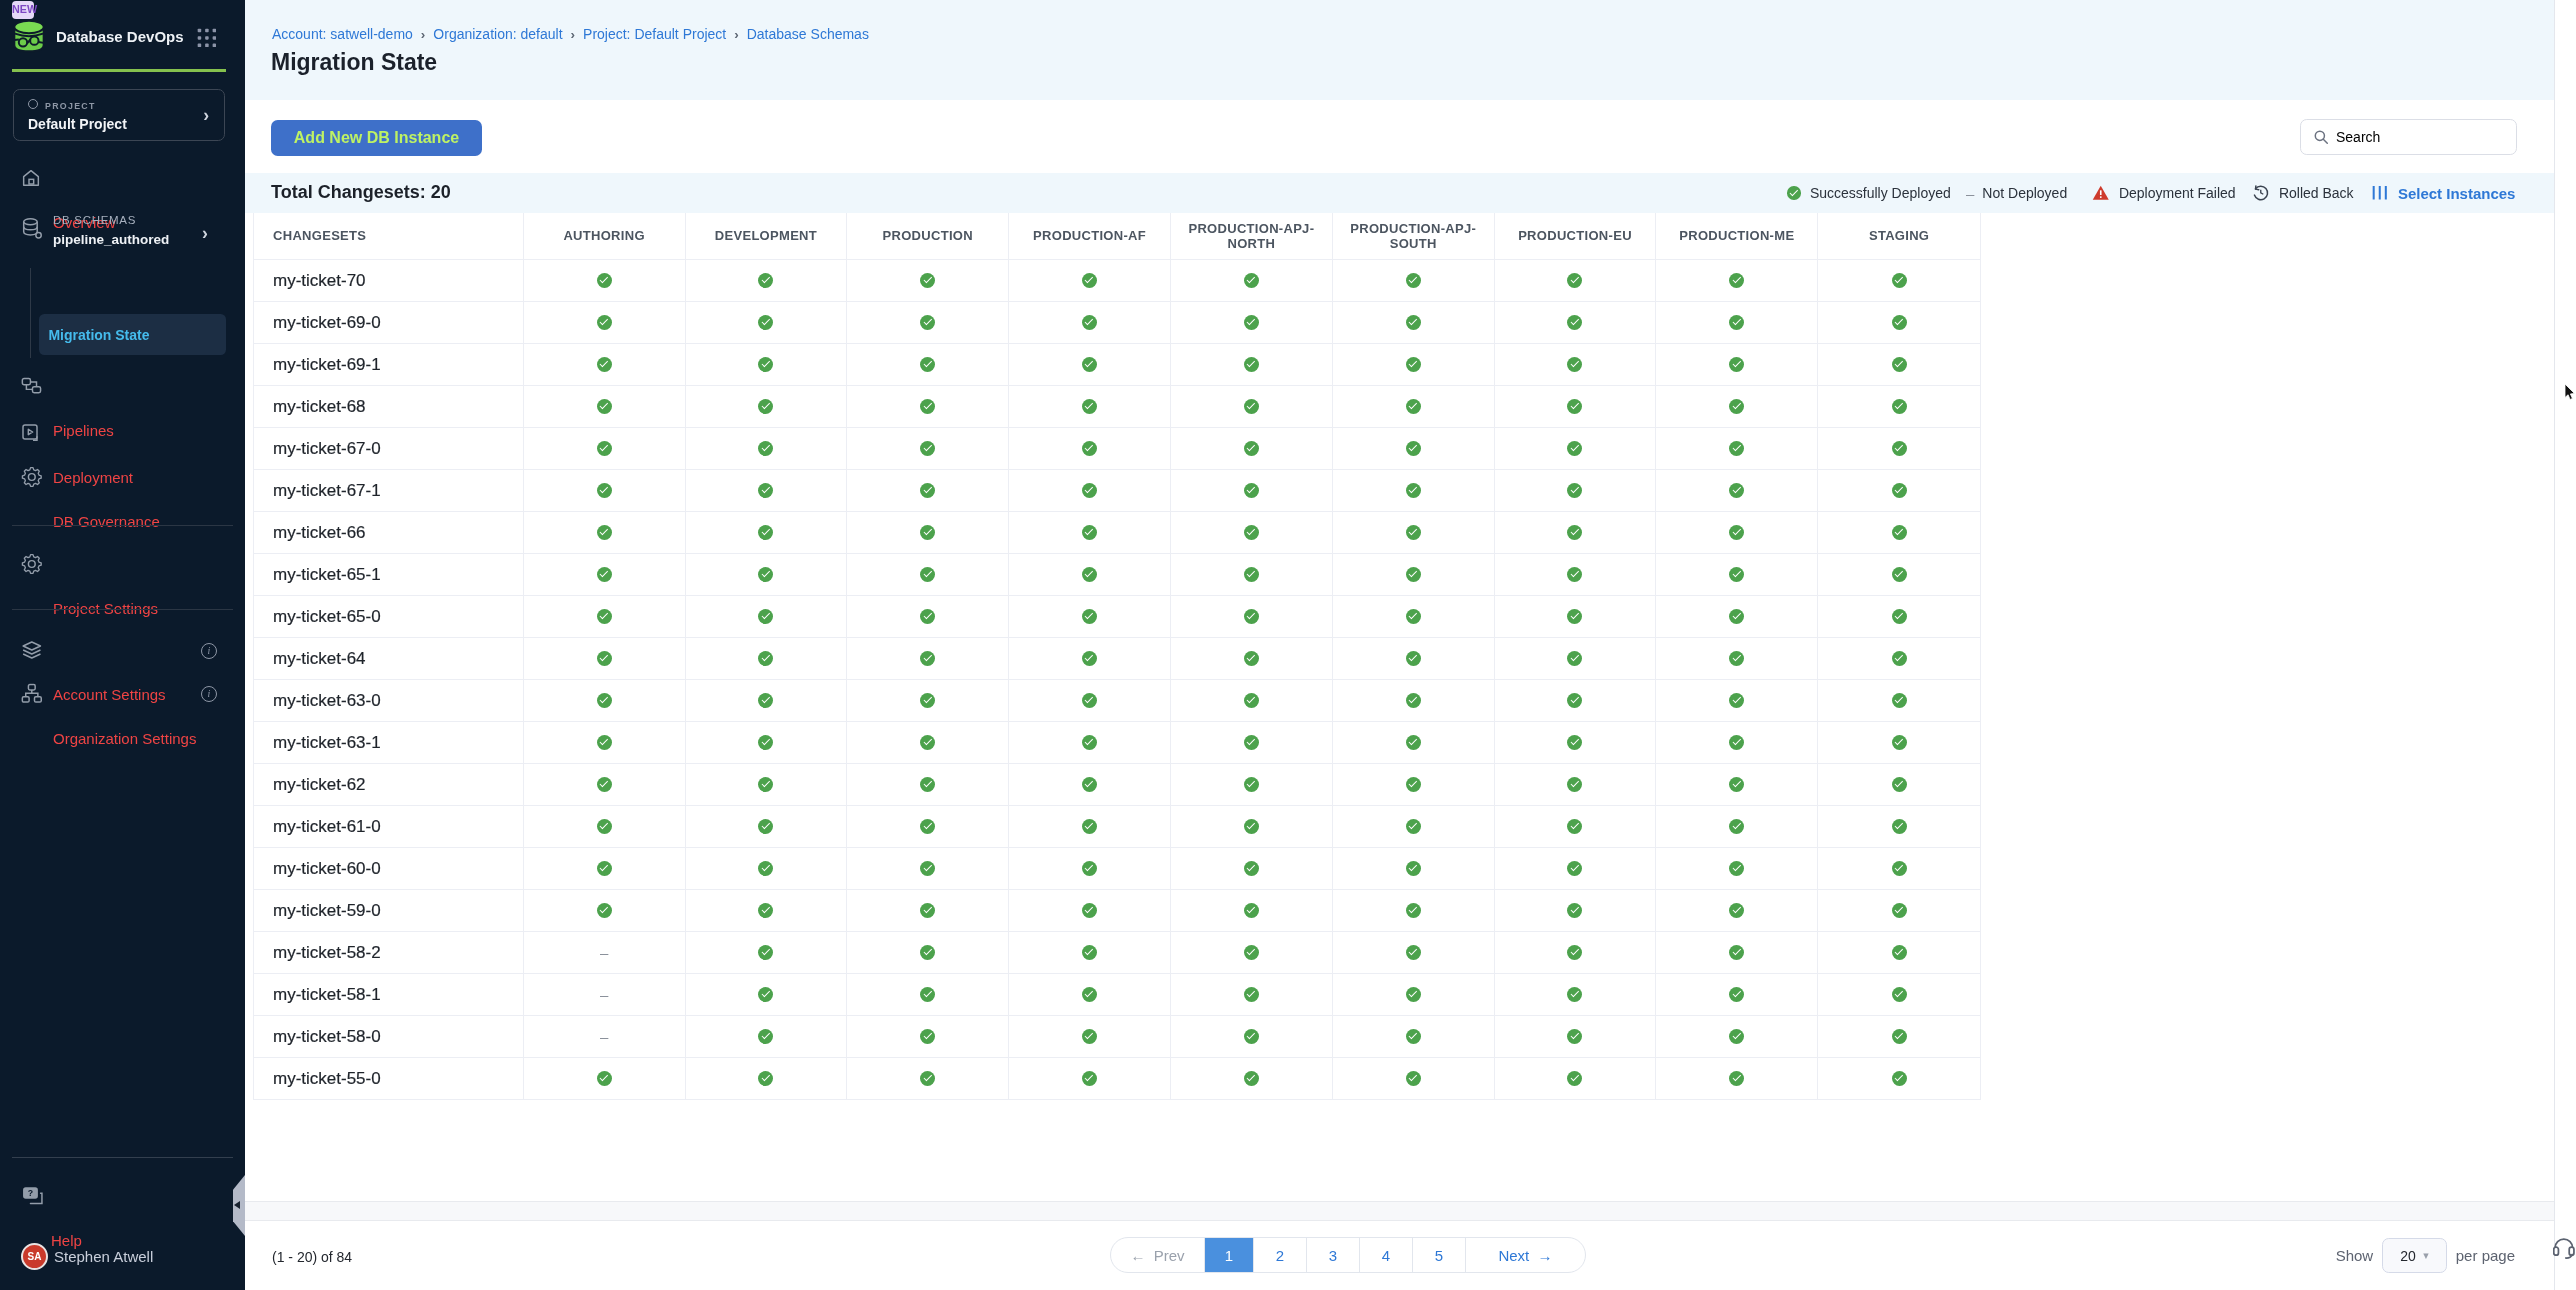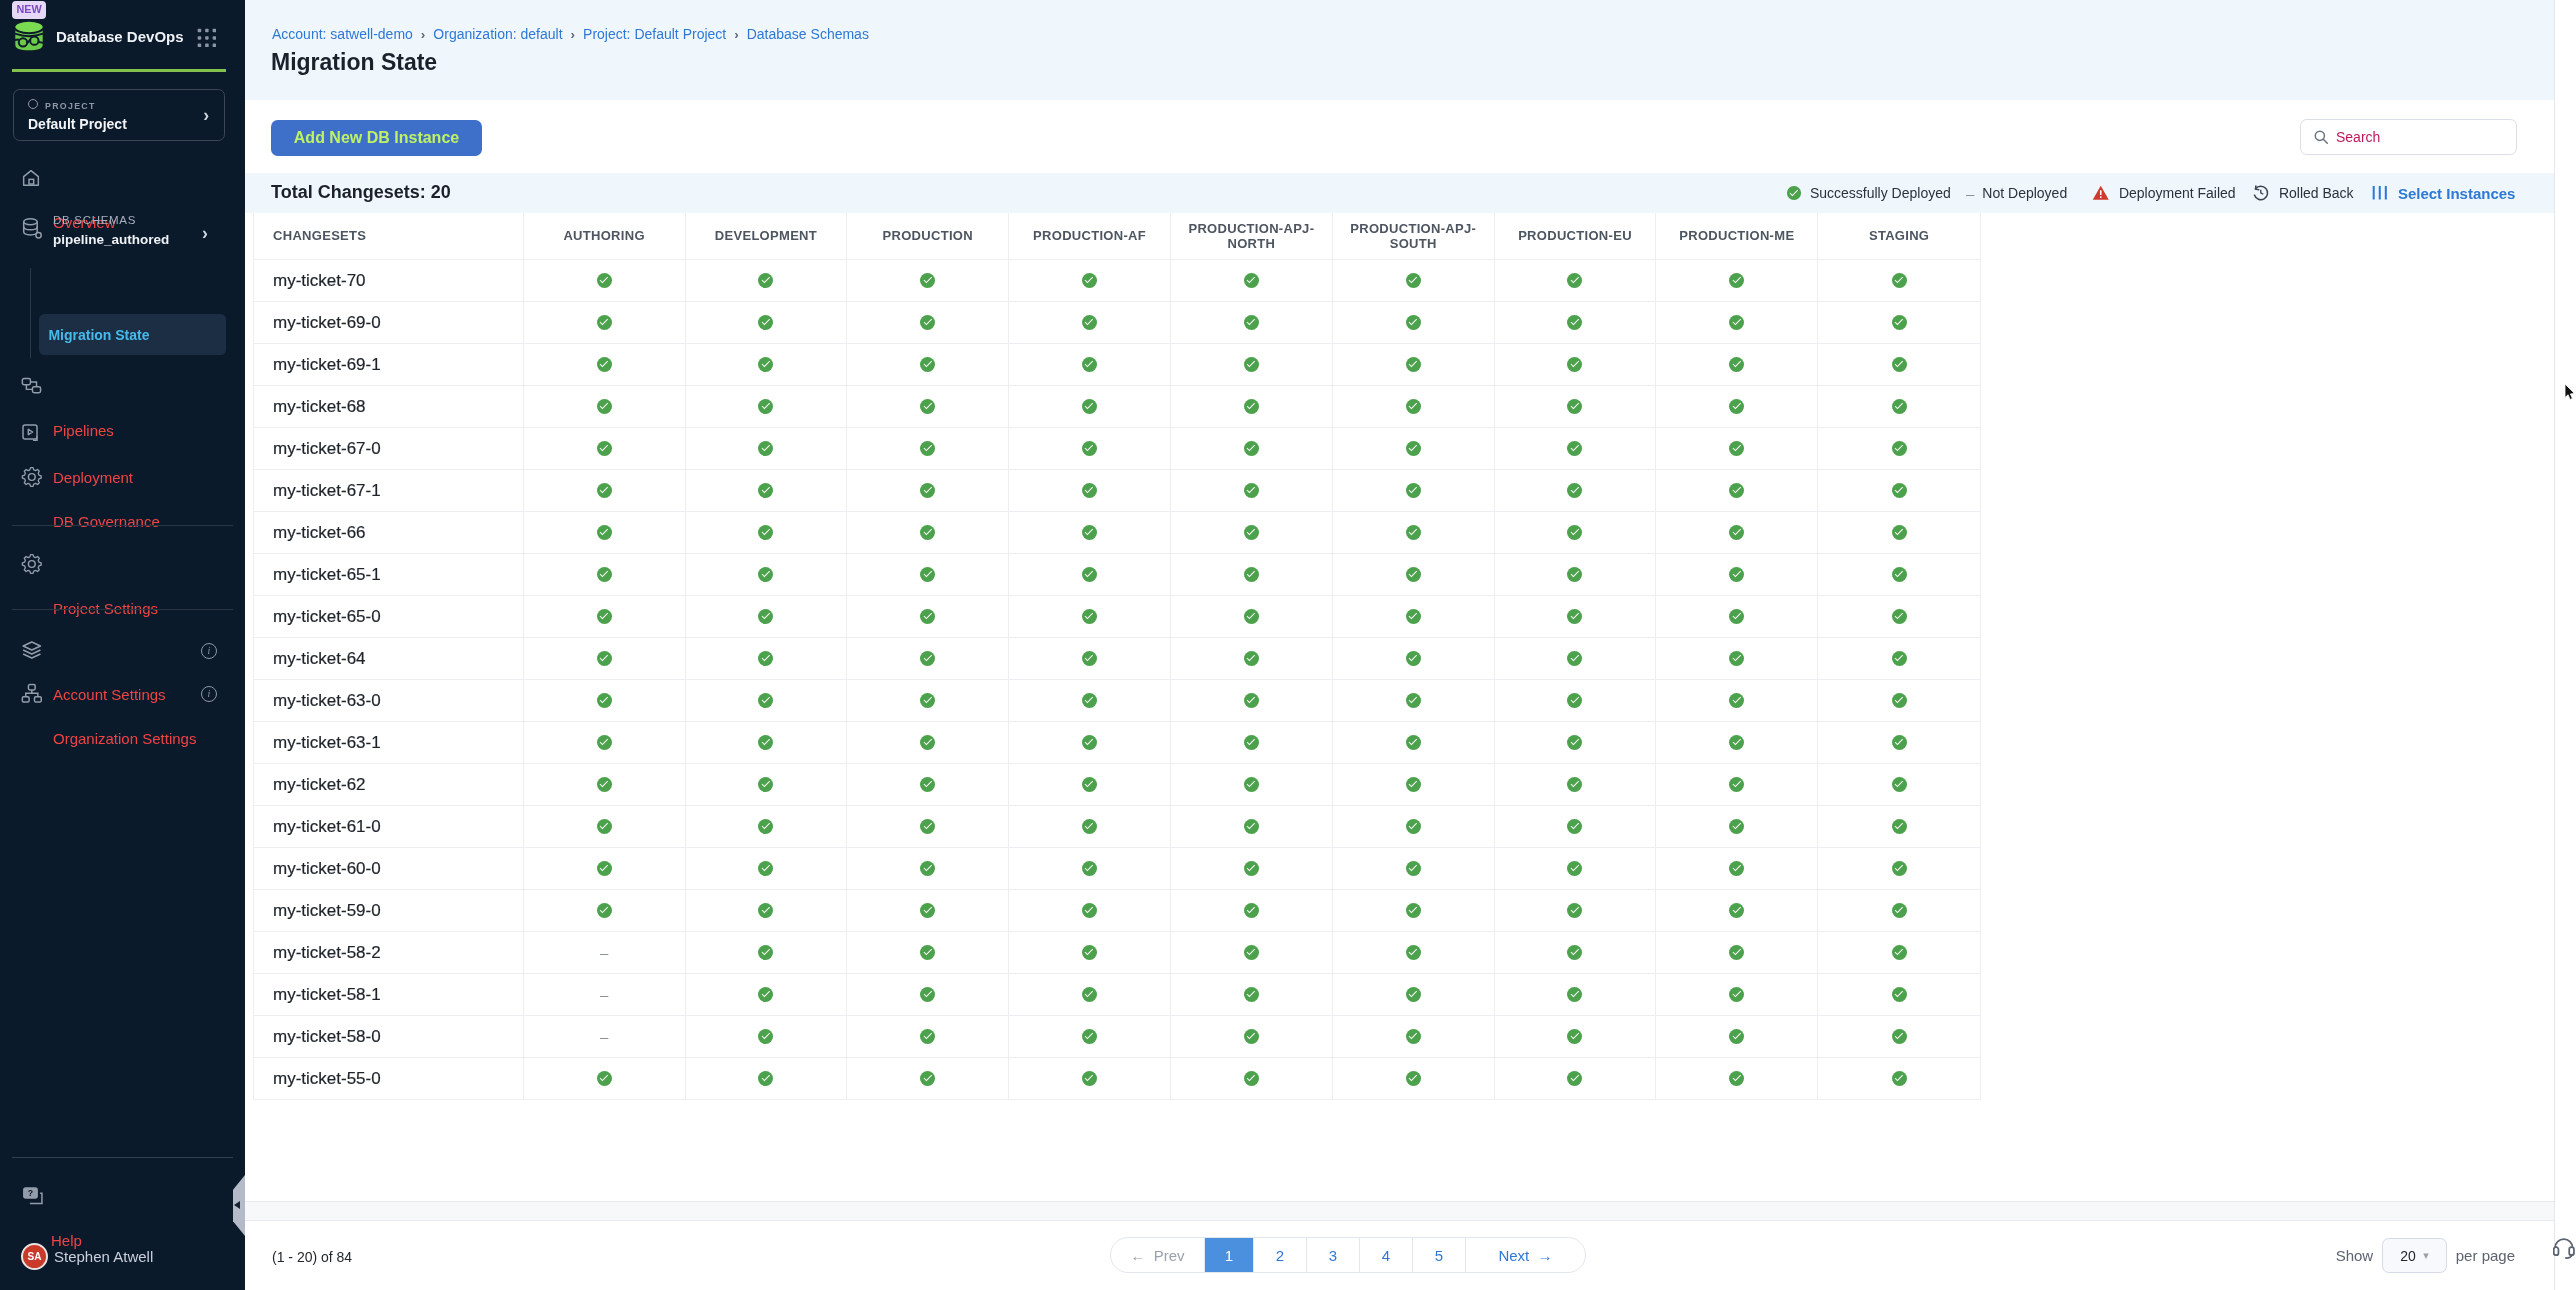--- a/index.html
+++ b/index.html
@@ -1,18 +1,18 @@
 <!DOCTYPE html>
 <html style="font-size:10.8px"><head><meta charset="utf-8"><style>
 * { margin:0; padding:0; box-sizing:border-box; }
 html,body { width:2576px; height:1291px; overflow:hidden; background:#fff;
   font-family:"Liberation Sans", sans-serif; }
 
 #sidebar { position:absolute; left:0; top:0; width:245px; height:1291px; background:#0b1a2b; }
-#newbadge { position:absolute; left:12px; top:1.3px; width:34px; height:17.5px; background:#e6d9f8;
+#newbadge { position:absolute; left:12px; top:1.3px; width:22px; height:17.5px; background:#e6d9f8;
   color:#7e49c3; font-size:10.8px; font-weight:bold; border-radius:4px; text-align:center; line-height:17.5px; }
 #logo { position:absolute; left:11.5px; top:18px; }
 #brand { position:absolute; left:56px; top:28px; font-size:15px; font-weight:bold; color:#eef2f6; }
 #grid9 { position:absolute; left:197px; top:28px; }
 #greenline { position:absolute; left:12px; top:69px; width:214px; height:2.7px; background:#85c14e; }
 #projbox { position:absolute; left:13px; top:89px; width:212px; height:52px; border:1.3px solid #3c4654; border-radius:6.7px; }
 #projbox .plabel { position:absolute; left:31px; top:10.8px; font-size:8.8px; letter-spacing:1.3px; color:#8e97a6; font-weight:bold; }
 #projbox .picon { position:absolute; left:13.5px; top:8.8px; width:10px; height:10px; border:1.3px solid #8e97a6; border-radius:50%; }
 #projbox .pname { position:absolute; left:14px; top:26px; font-size:14px; font-weight:bold; color:#f2f4f7; }
 .chev { color:#cfd5de; font-size:17.5px; font-weight:bold; }
@@ -43,21 +43,21 @@
 
 #topband { position:absolute; left:245px; top:0; width:2310px; height:100px; background:#eff7fc; }
 #crumbs { position:absolute; left:27px; top:26px; font-size:14px; color:#2e78d6; }
 #crumbs .sep2 { color:#5d6673; padding:0 8px; font-size:13.5px; font-weight:bold; }
 #title { position:absolute; left:26px; top:49px; font-size:23px; font-weight:bold; color:#1b212b; }
 #toolbar { position:absolute; left:245px; top:100px; width:2310px; height:72px; background:#fff; }
 #addbtn { position:absolute; left:26px; top:19.6px; width:211px; height:36px; background:#3e70c9;
   border-radius:6.7px; color:#bef264; font-size:16px; font-weight:bold; text-align:center; line-height:36px; }
 #search { position:absolute; left:2055px; top:19px; width:217px; height:36px; border:1.3px solid #dbdee6;
   border-radius:6.7px; background:#fff; }
-#search .ph { position:absolute; left:35px; top:8.8px; font-size:14px; color:#be185d; }
+#search .ph { position:absolute; left:35px; top:8.8px; font-size:14px; color:#000000; }
 #legendbar { position:absolute; left:245px; top:173px; width:2310px; height:40px; background:#eff7fc; }
 #totalcs { position:absolute; left:271px; top:182px; font-size:18px; font-weight:bold; color:#1c2129; }
 .leg { position:absolute; top:173px; height:40px; display:flex; align-items:center;
   font-size:14px; color:#2b323c; white-space:nowrap; }
 .leg > svg, .leg > .chk { margin-right:9.4px; }
 
 #table { position:absolute; left:253px; top:213px; width:1728px; background:#fff;
   border-left:1.3px solid #eceef4; border-right:1.3px solid #eceef4; }
 .thead { display:flex; height:47px; border-bottom:1.3px solid #eceef4; }
 .hc { width:162px; border-right:1.3px solid #eceef4; display:flex; align-items:center; justify-content:center;

